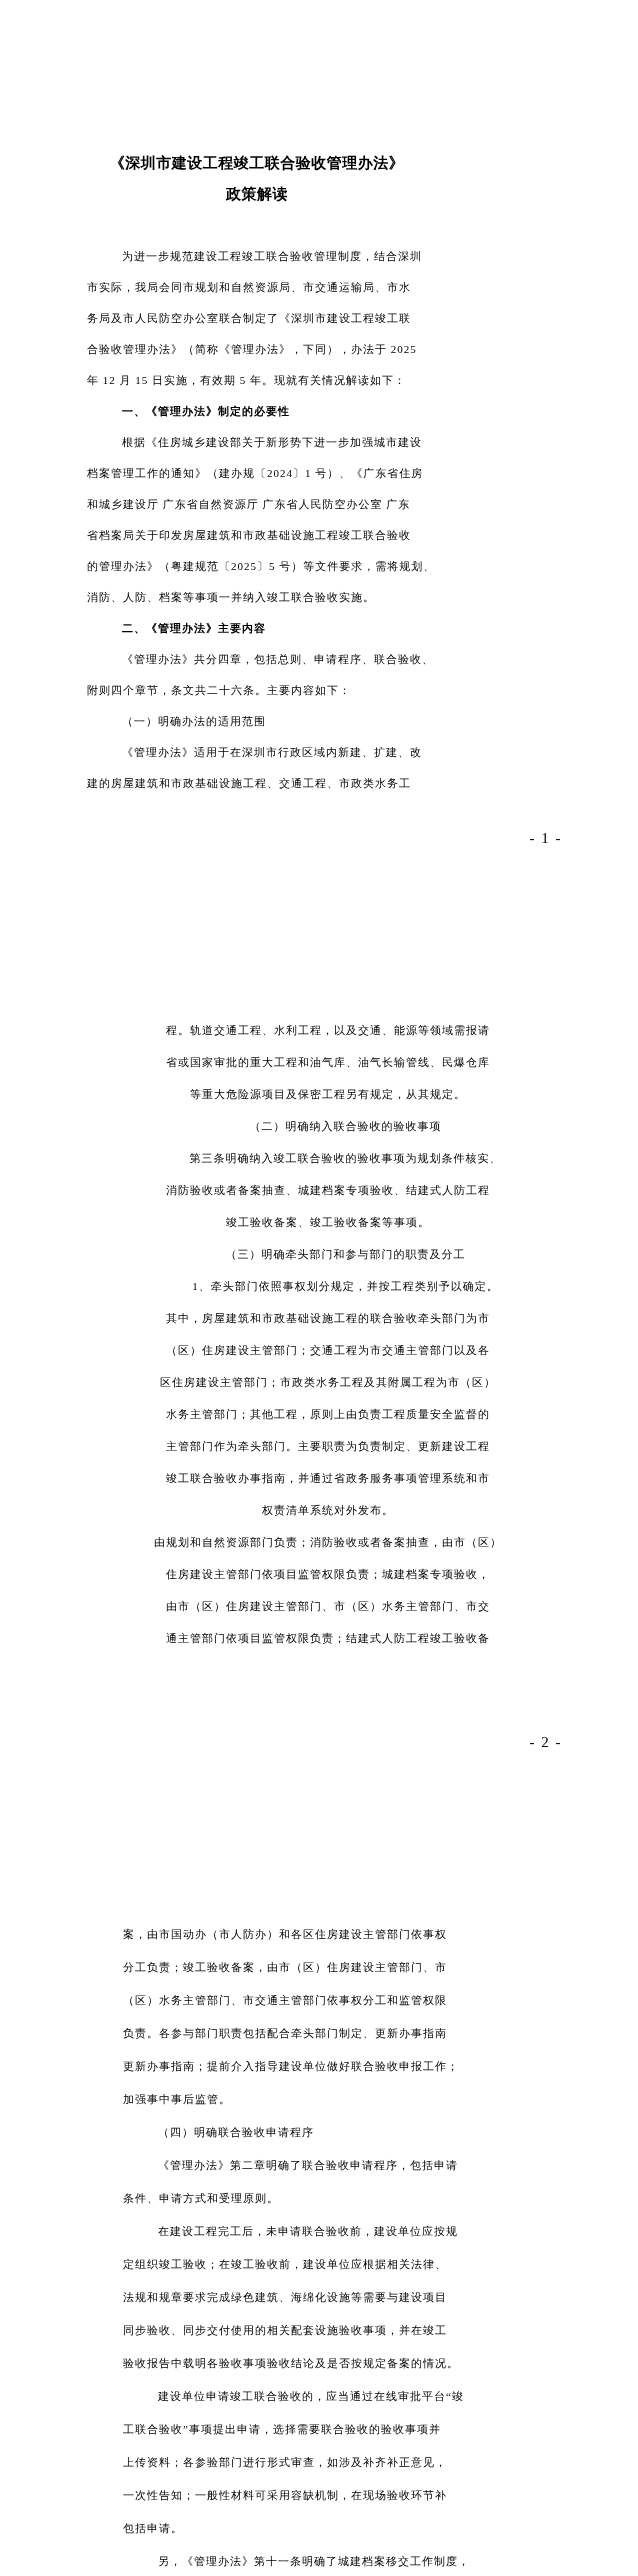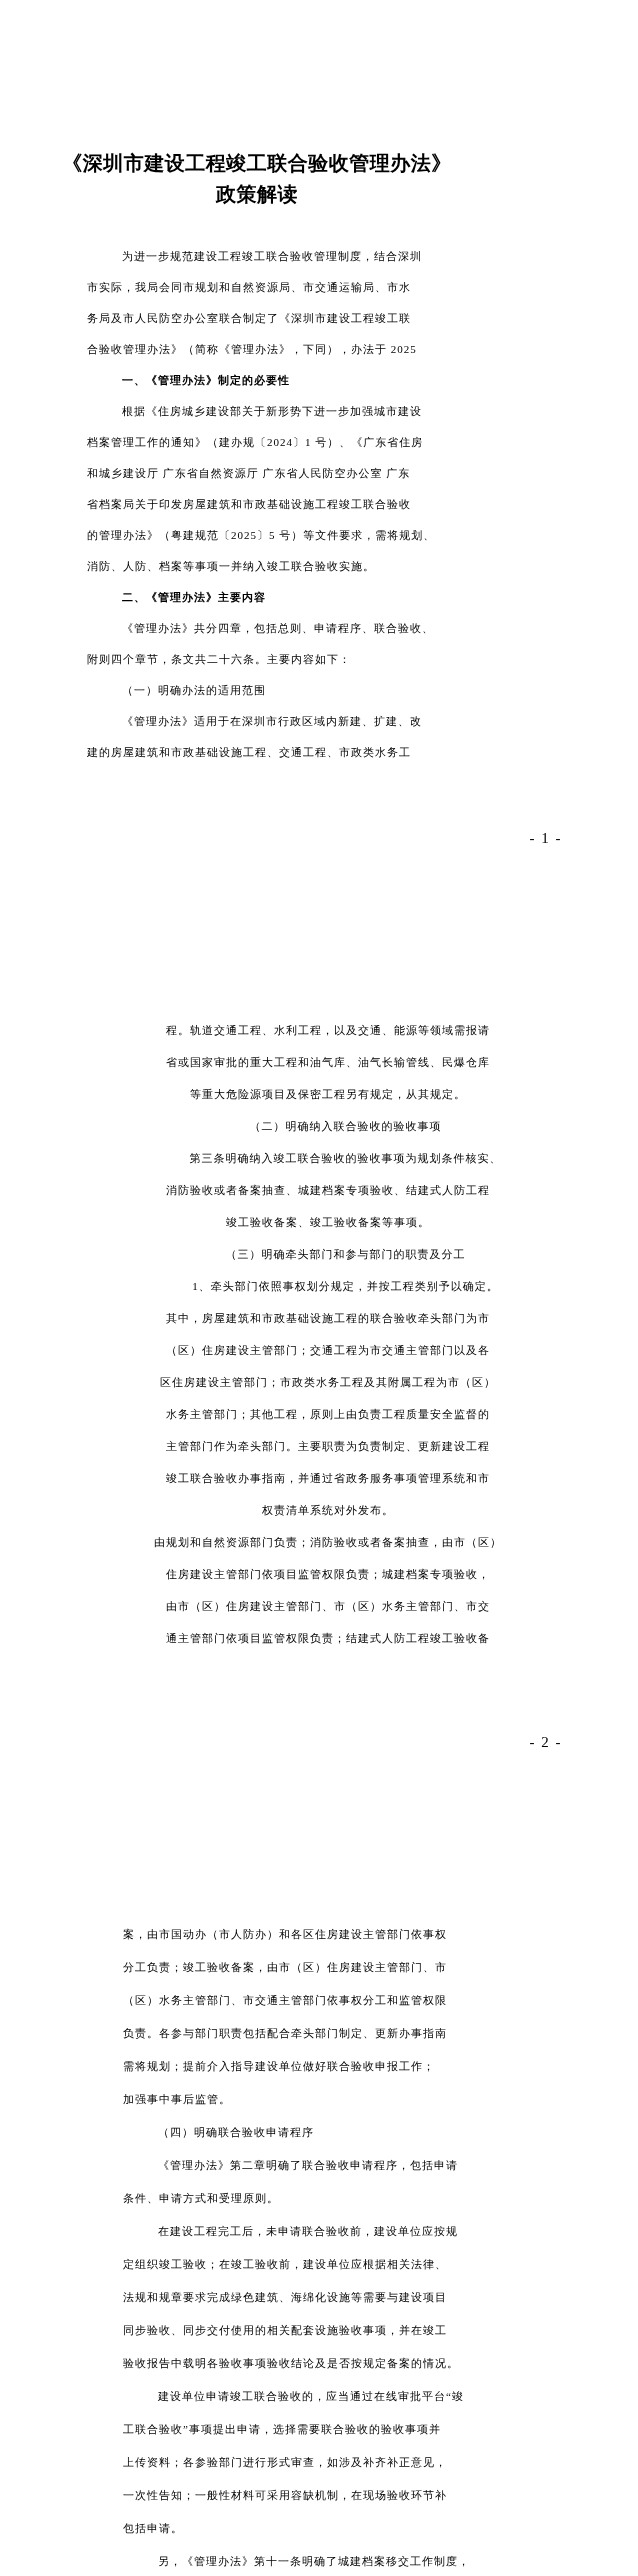--- a/index.html
+++ b/index.html
@@ -20,21 +20,21 @@
     overflow: hidden;
   }
   .title-block {
     position: absolute;
     top: 148px;
     left: 0;
     width: 514px;
     text-align: center;
     font-family: "Liberation Serif", "DejaVu Serif", serif;
     font-weight: 700;
-    font-size: 20px;
+    font-size: 15px;
     letter-spacing: 0.5px;
     color: #000000;
   }
   .title-line {
     height: 31px;
     line-height: 31px;
     white-space: nowrap;
   }
   .body-block {
     position: absolute;
@@ -81,20 +81,21 @@
 <section class="page page-1">
   <div class="title-block">
     <div class="title-line">《深圳市建设工程竣工联合验收管理办法》</div>
     <div class="title-line">政策解读</div>
   </div>
   <div class="body-block">
       <div class="ln ln-indent">为进一步规范建设工程竣工联合验收管理制度，结合深圳</div>
       <div class="ln ln-flush">市实际，我局会同市规划和自然资源局、市交通运输局、市水</div>
       <div class="ln ln-flush">务局及市人民防空办公室联合制定了《深圳市建设工程竣工联</div>
       <div class="ln ln-flush">合验收管理办法》（简称《管理办法》，下同），办法于 2025</div>
+      <div class="ln ln-flush">年 12 月 15 日实施，有效期 5 年。现就有关情况解读如下：</div>
       <div class="ln ln-h1">一、《管理办法》制定的必要性</div>
       <div class="ln ln-indent">根据《住房城乡建设部关于新形势下进一步加强城市建设</div>
       <div class="ln ln-flush">档案管理工作的通知》（建办规〔2024〕1 号）、《广东省住房</div>
       <div class="ln ln-flush">和城乡建设厅 广东省自然资源厅 广东省人民防空办公室 广东</div>
       <div class="ln ln-flush">省档案局关于印发房屋建筑和市政基础设施工程竣工联合验收</div>
       <div class="ln ln-flush">的管理办法》（粤建规范〔2025〕5 号）等文件要求，需将规划、</div>
       <div class="ln ln-flush">消防、人防、档案等事项一并纳入竣工联合验收实施。</div>
       <div class="ln ln-h1">二、《管理办法》主要内容</div>
       <div class="ln ln-indent">《管理办法》共分四章，包括总则、申请程序、联合验收、</div>
       <div class="ln ln-flush">附则四个章节，条文共二十六条。主要内容如下：</div>
@@ -130,21 +131,21 @@
     </div>
   <div class="page-number">- 2 -</div>
 </section>
 
 <section class="page page-3">
   <div class="body-block">
       <div class="ln ln-flush">案，由市国动办（市人防办）和各区住房建设主管部门依事权</div>
       <div class="ln ln-flush">分工负责；竣工验收备案，由市（区）住房建设主管部门、市</div>
       <div class="ln ln-flush">（区）水务主管部门、市交通主管部门依事权分工和监管权限</div>
       <div class="ln ln-flush">负责。各参与部门职责包括配合牵头部门制定、更新办事指南</div>
-      <div class="ln ln-flush">需将规划；提前介入指导建设单位做好联合验收申报工作；</div>
+      <div class="ln ln-flush">更新办事指南；提前介入指导建设单位做好联合验收申报工作；</div>
       <div class="ln ln-flush">加强事中事后监管。</div>
       <div class="ln ln-h2">（四）明确联合验收申请程序</div>
       <div class="ln ln-indent">《管理办法》第二章明确了联合验收申请程序，包括申请</div>
       <div class="ln ln-flush">条件、申请方式和受理原则。</div>
       <div class="ln ln-indent">在建设工程完工后，未申请联合验收前，建设单位应按规</div>
       <div class="ln ln-flush">定组织竣工验收；在竣工验收前，建设单位应根据相关法律、</div>
       <div class="ln ln-flush">法规和规章要求完成绿色建筑、海绵化设施等需要与建设项目</div>
       <div class="ln ln-flush">同步验收、同步交付使用的相关配套设施验收事项，并在竣工</div>
       <div class="ln ln-flush">验收报告中载明各验收事项验收结论及是否按规定备案的情况。</div>
       <div class="ln ln-indent">建设单位申请竣工联合验收的，应当通过在线审批平台“竣</div>

